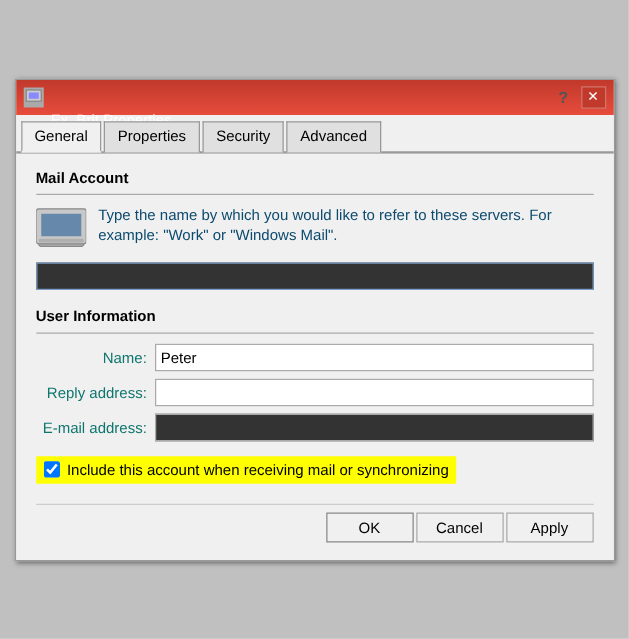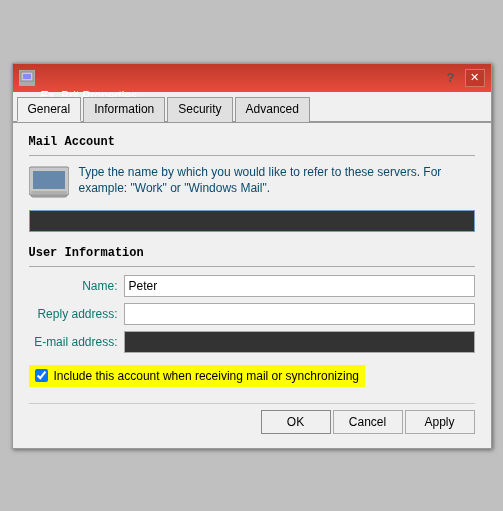--- a/index.html
+++ b/index.html
@@ -91,21 +91,20 @@
       z-index: 1;
     }
     .content {
       padding: 12px 16px 10px 16px;
       background: #f0f0f0;
     }
     .section-title {
       font-size: 12px;
       font-weight: bold;
       margin-bottom: 6px;
-      font-family: Liberation Mono, monospace;
     }
     .section-divider {
       border: none;
       border-top: 1px solid #aaa;
       margin-bottom: 8px;
     }
     .mail-account-area {
       display: flex;
       align-items: flex-start;
       gap: 10px;
@@ -231,21 +230,21 @@
       <button class="title-btn help-btn">?</button>
       <button class="title-btn close-btn">✕</button>
     </div>
   </div>
 
   <div class="tab-bar">
     <div class="tab active">
       <span>General</span>
     </div>
     <div class="tab">
-      <span>Information</span>
+      <span>Properties</span>
     </div>
     <div class="tab">
       <span>Security</span>
     </div>
     <div class="tab">
       <span>Advanced</span>
     </div>
   </div>
 
   <div class="content">

